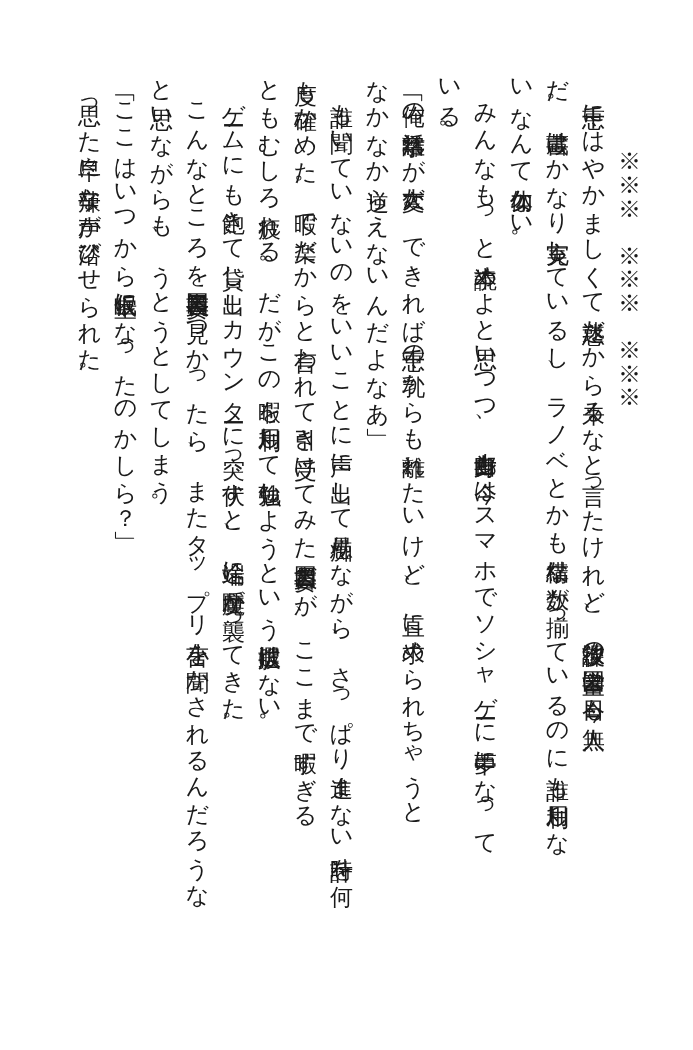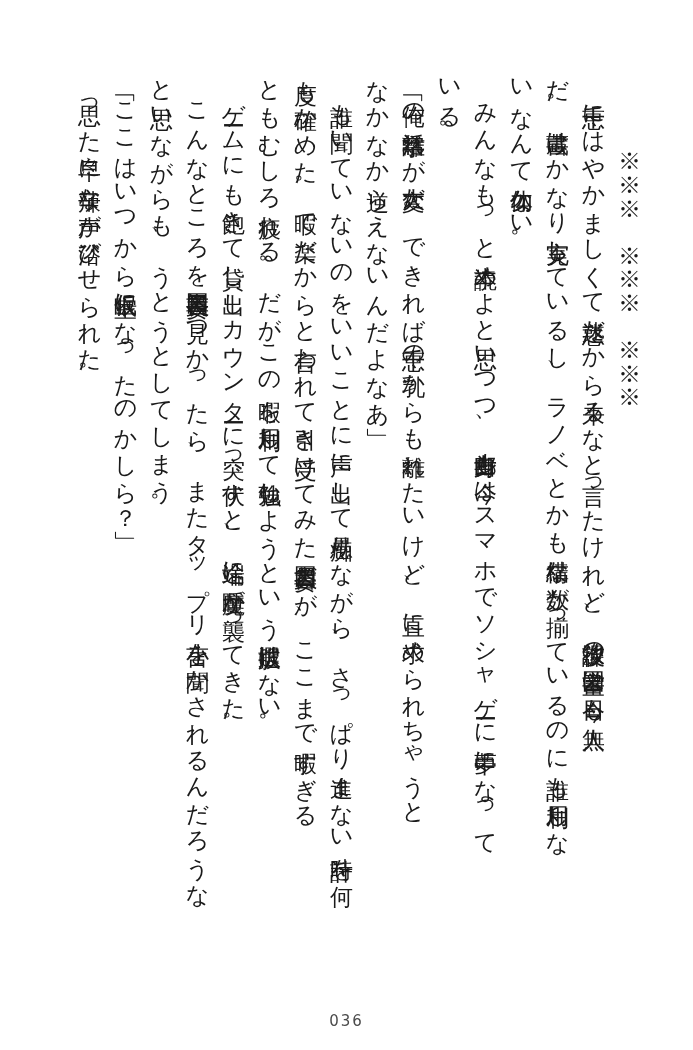--- a/index.html
+++ b/index.html
@@ -65,14 +65,13 @@
     <p>なかなか逆らえないんだよなあ」</p>
     <p class="ind1">誰も聞いていないのをいいことに声に出して愚痴りながら、さっぱり進まない時計を何</p>
     <p>度も確かめた。暇で楽だからと言われて引き受けてみた図書委員だが、ここまで暇すぎる</p>
     <p>ともむしろ疲れる。だがこの暇を利用して勉強しようという選択肢はない。</p>
     <p class="ind1">ゲームにも飽きて貸し出しカウンターに突っ伏すと、途端に睡魔が襲ってきた。</p>
     <p class="ind1">こんなところを図書委員長に見つかったら、またタップリ小言を聞かされるんだろうな</p>
     <p>と思いながらも、うとうとしてしまう。</p>
     <p class="ind1">「ここはいつから仮眠室になったのかしら？」</p>
     <p class="ind1">思った早々に辛辣な声が浴びせられた。</p>
   </div>
-  <div class="page-number">036</div>
 </div>
 
 </body></html>

